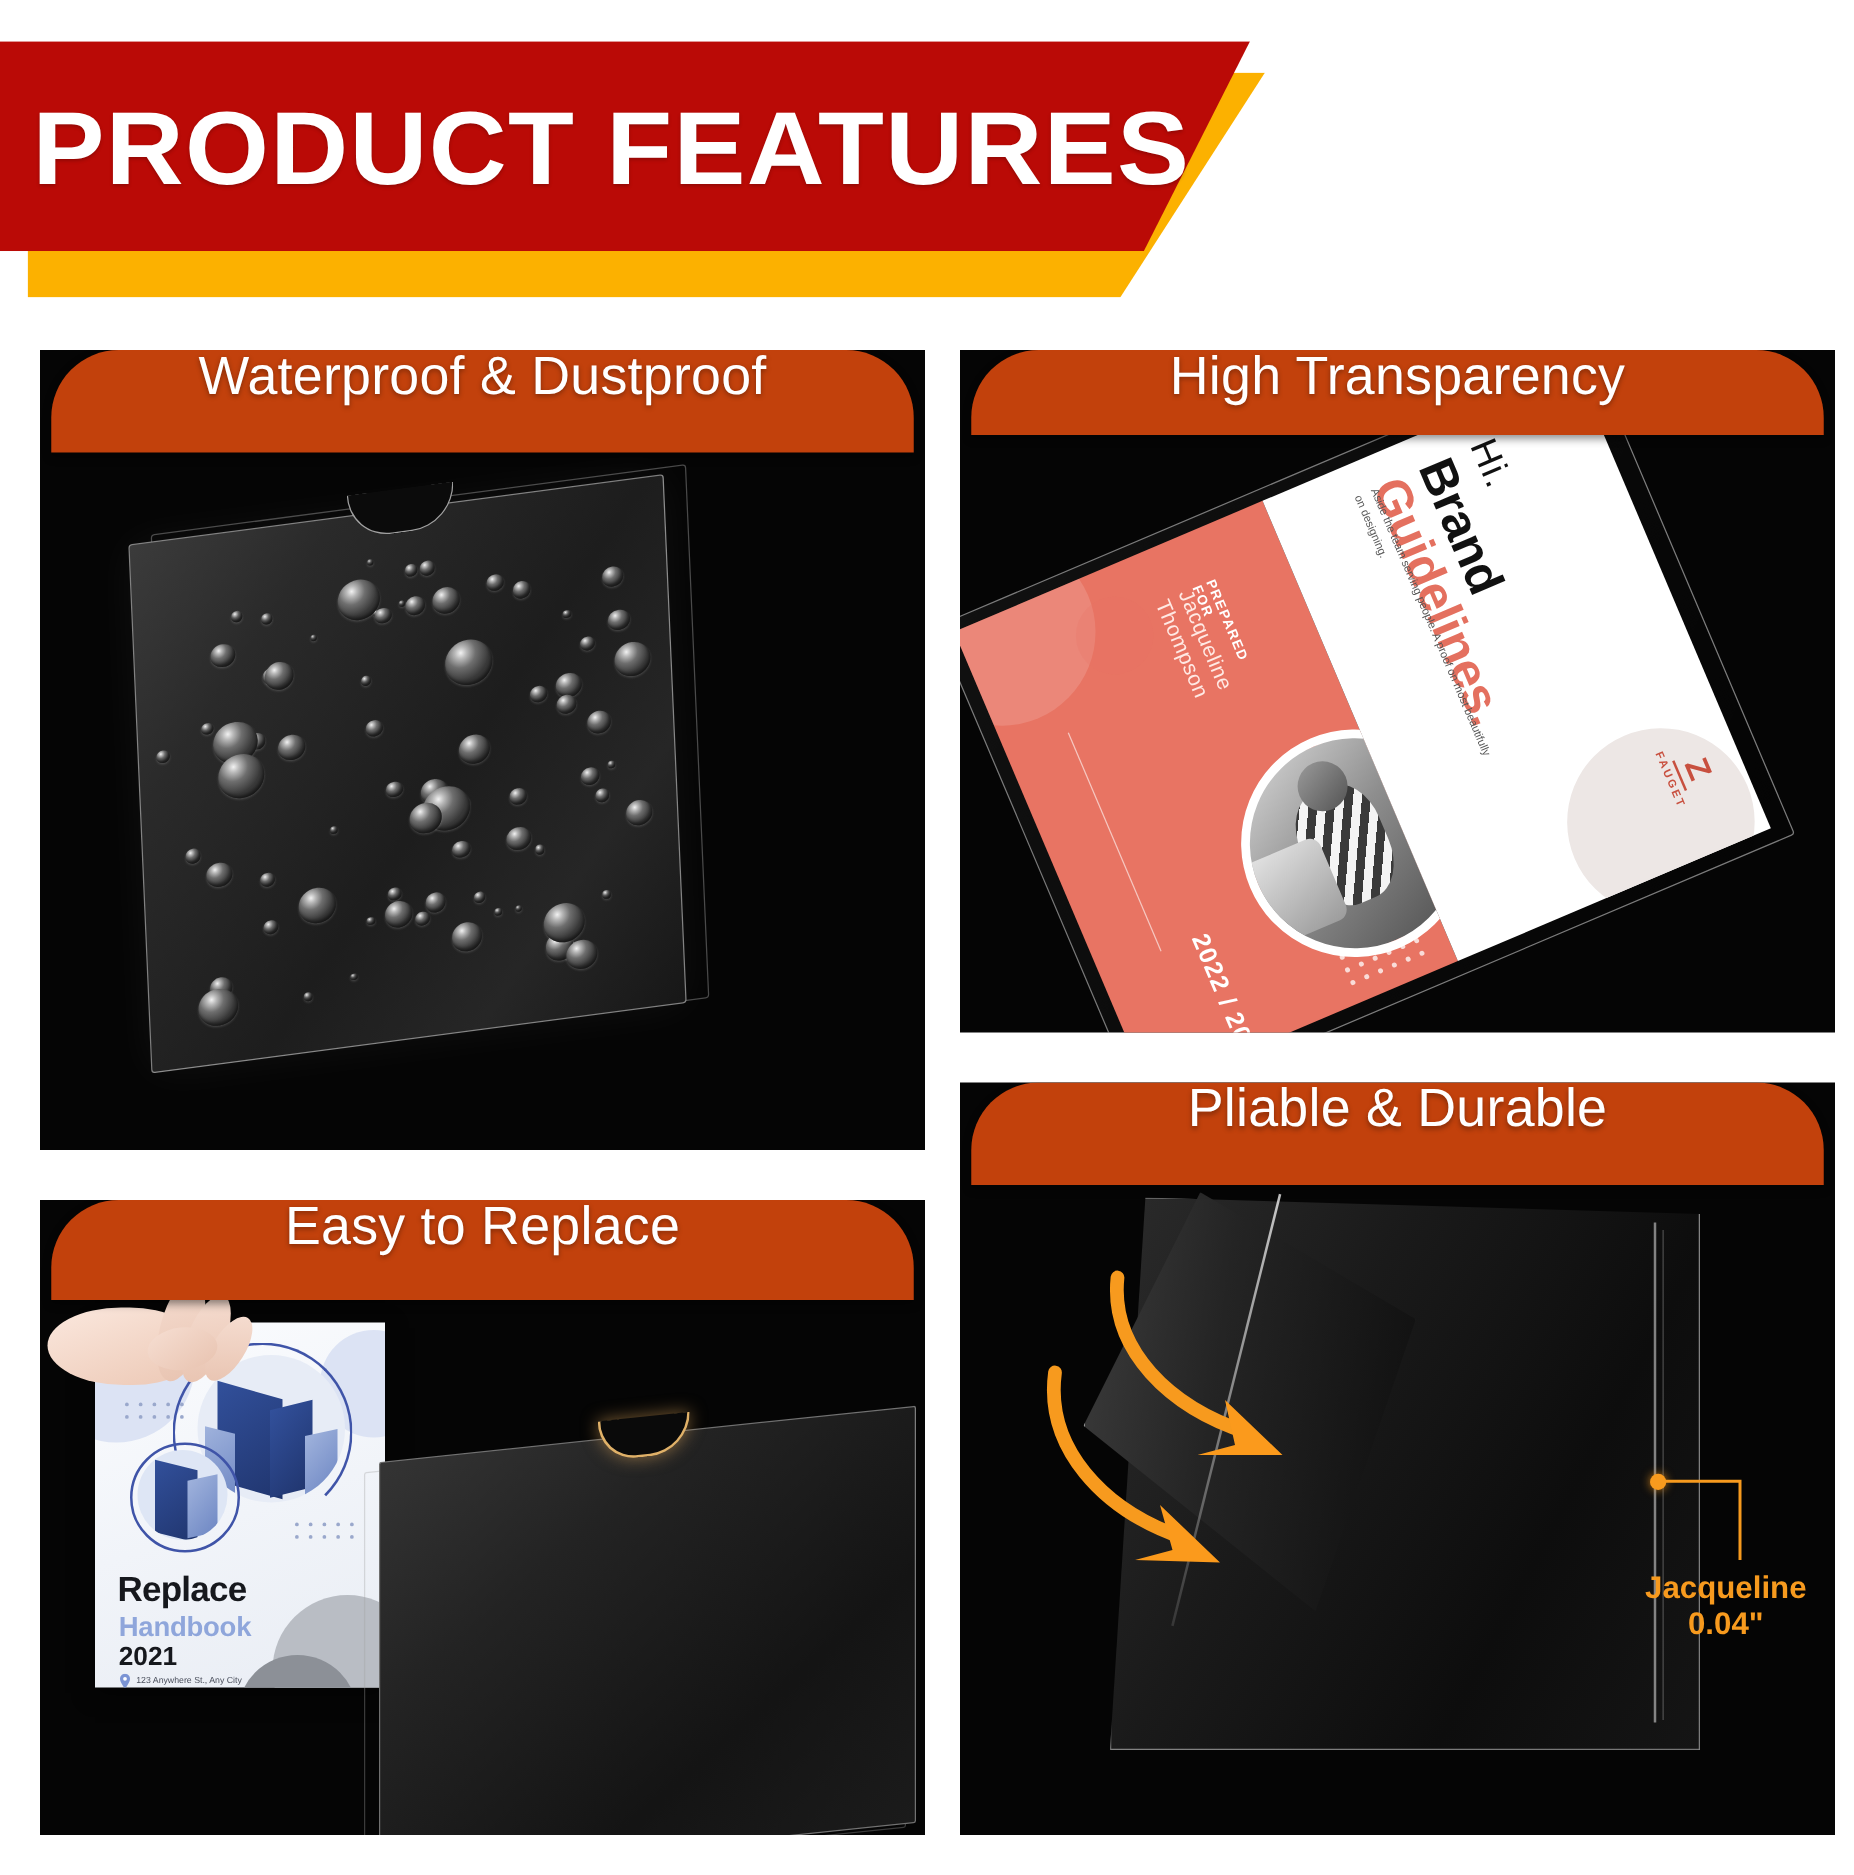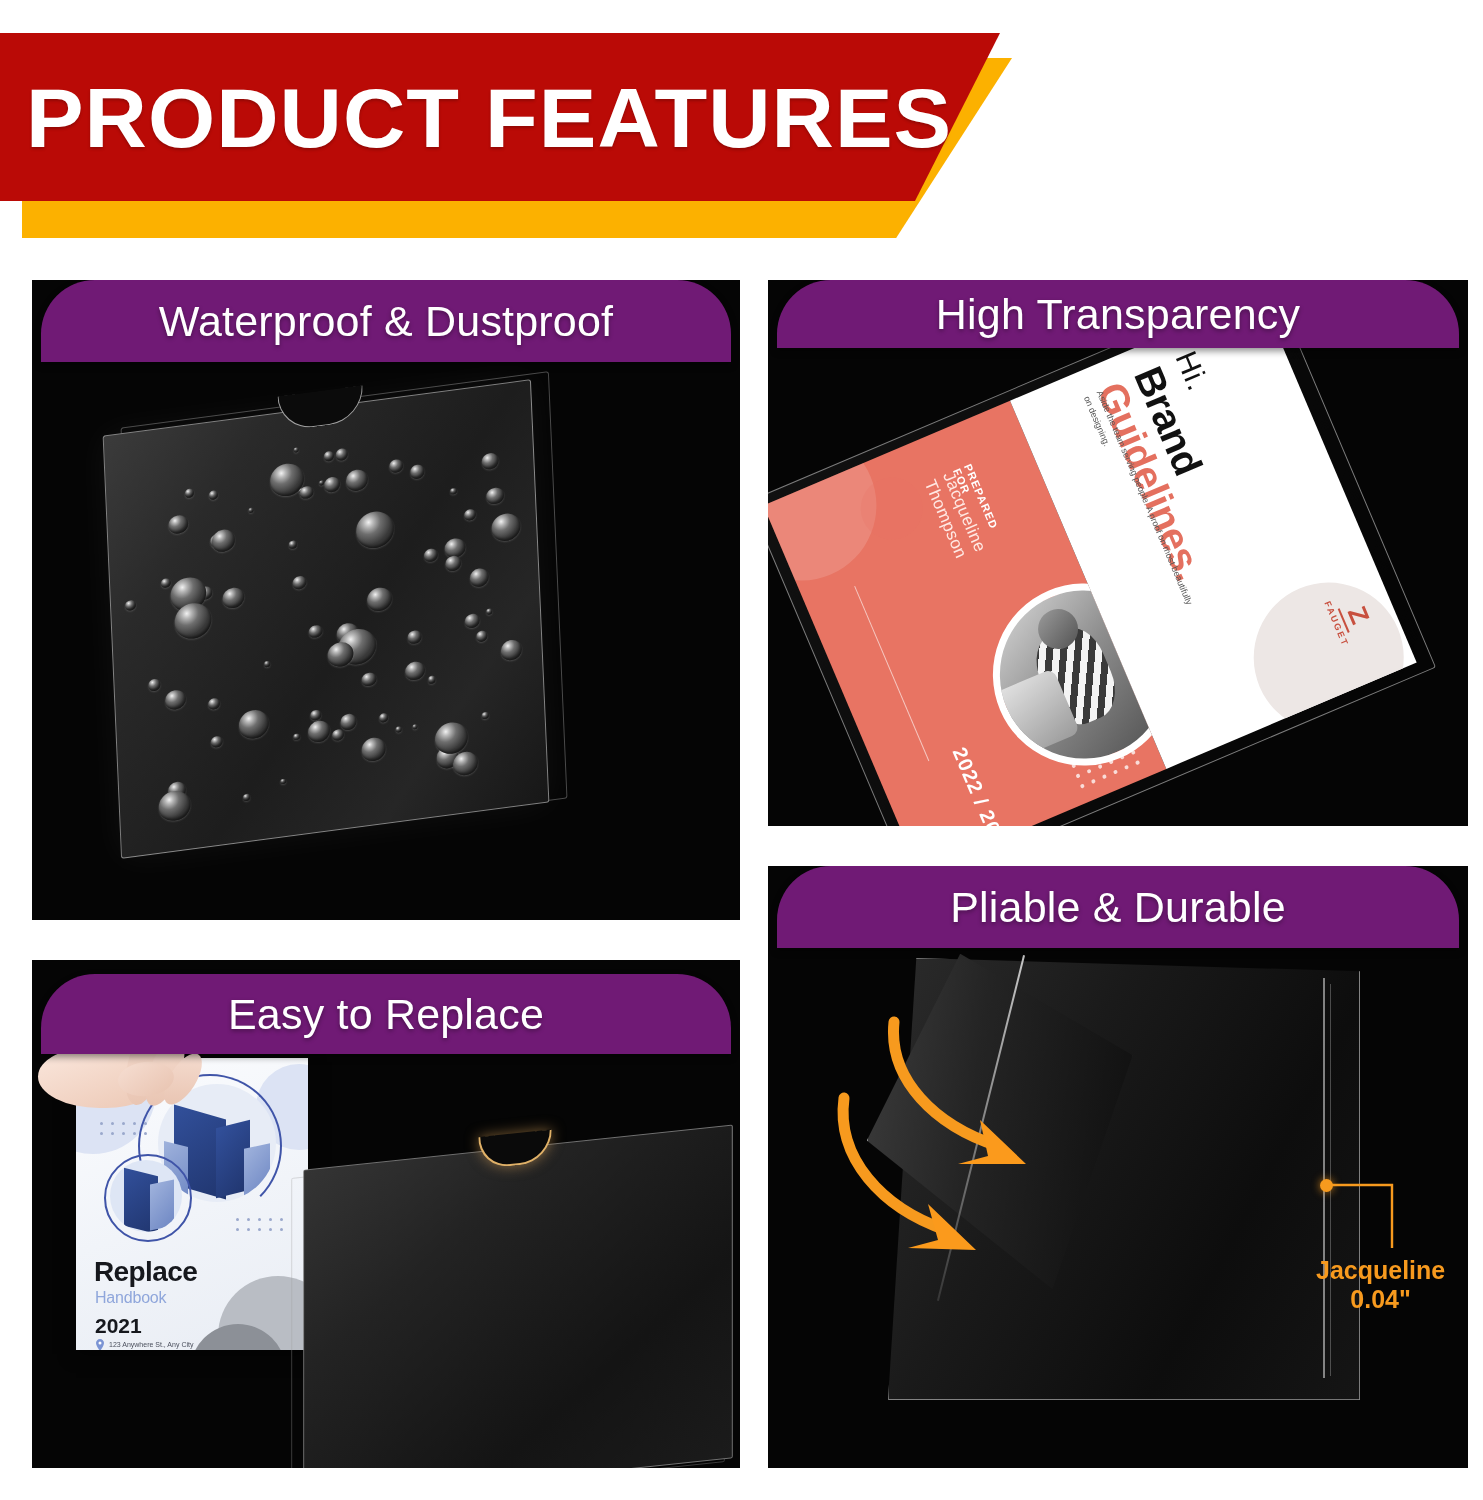--- a/index.html
+++ b/index.html
@@ -38,35 +38,35 @@
   
   .panel{position:absolute;background:#050505;overflow:hidden;}
   #panel-waterproof{left:32px;  top:280px;  width:708px; height:640px;}
   #panel-transparency{left:768px;top:280px; width:700px; height:546px;}
   #panel-replace{left:32px;  top:960px;  width:708px; height:508px;}
   #panel-pliable{left:768px;  top:866px;  width:700px; height:602px;}
 
   
   .tab{
     position:absolute;top:0;left:50%;transform:translateX(-50%);
-    background:#701a75;
-    display:flex;align-items:center;justify-content:center;
+    background:#c2410c;
+    display:flex;align-items:flex-start;justify-content:center;
     border-top-left-radius:54px;border-top-right-radius:54px;
     box-shadow:0 3px 7px rgba(0,0,0,.45);
     z-index:6;
   }
   .tab-label{
     color:#fff;font-size:43px;font-weight:normal;line-height:1;
     letter-spacing:.2px;white-space:nowrap;
     text-shadow:0 2px 4px rgba(0,0,0,.35);
     font-family:"Liberation Sans", sans-serif;
   }
   #tab-waterproof{width:690px;height:82px;}
   #tab-transparency{width:682px;height:68px;}
-  #tab-replace{width:690px;height:80px;margin-top:14px;}
+  #tab-replace{width:690px;height:80px;}
   #tab-pliable{width:682px;height:82px;}
 
   
   .sleeve-body{position:absolute;}
 
   
   #wp-sleeve{
     left:78px;top:128px;width:430px;height:420px;
     transform:rotate(-7.5deg) skewX(-5deg);
     background:linear-gradient(128deg,#3b3b3b 0%,#2a2a2a 22%,#1d1d1d 55%,#262626 78%,#171717 100%);
@@ -153,21 +153,21 @@
     box-shadow:0 4px 16px rgba(0,0,0,.5);overflow:hidden;
   }
   #doc-card .arc{position:absolute;border-radius:50%;border:2px solid #3F54A8;}
   #doc-card .pale{position:absolute;border-radius:50%;background:#DCE3F4;}
   #doc-card .bld{position:absolute;overflow:hidden;border-radius:50%;}
   .bldg{position:absolute;background:linear-gradient(135deg,#32509B,#20356E);}
   .bldg-lt{position:absolute;background:linear-gradient(135deg,#9FB2DC,#6F88C4);}
   .dotgrid{position:absolute;width:52px;height:22px;}
   .dotgrid i{position:absolute;width:3px;height:3px;border-radius:50%;background:#9AA8CC;}
   #doc-title{position:absolute;left:18px;top:198px;font-size:28px;font-weight:bold;color:#16181D;letter-spacing:-.6px;}
-  #doc-sub{position:absolute;left:19px;top:231px;font-size:16px;font-weight:normal;color:#8FA6DB;letter-spacing:-.2px;}
+  #doc-sub{position:absolute;left:19px;top:231px;font-size:22px;font-weight:bold;color:#8FA6DB;letter-spacing:-.2px;}
   #doc-year{position:absolute;left:19px;top:256px;font-size:21px;font-weight:bold;color:#16181D;}
   #doc-addr{position:absolute;left:33px;top:283px;font-size:7px;color:#4a4f5c;white-space:nowrap;}
   #doc-pin{position:absolute;left:19px;top:281px;width:10px;height:12px;}
   #doc-grey1{position:absolute;right:-30px;bottom:-46px;width:120px;height:120px;border-radius:50%;background:#B9BDC4;}
   #doc-grey2{position:absolute;right:22px;bottom:-70px;width:96px;height:96px;border-radius:50%;background:#8C9097;}
 
   
   #hand{position:absolute;left:0px;top:60px;width:190px;height:118px;}
   .finger{position:absolute;background:linear-gradient(150deg,#f6ded2,#e8c3b0);border-radius:50%;}
   #palm{position:absolute;left:6px;top:26px;width:120px;height:62px;border-radius:50% 46% 44% 52%;

